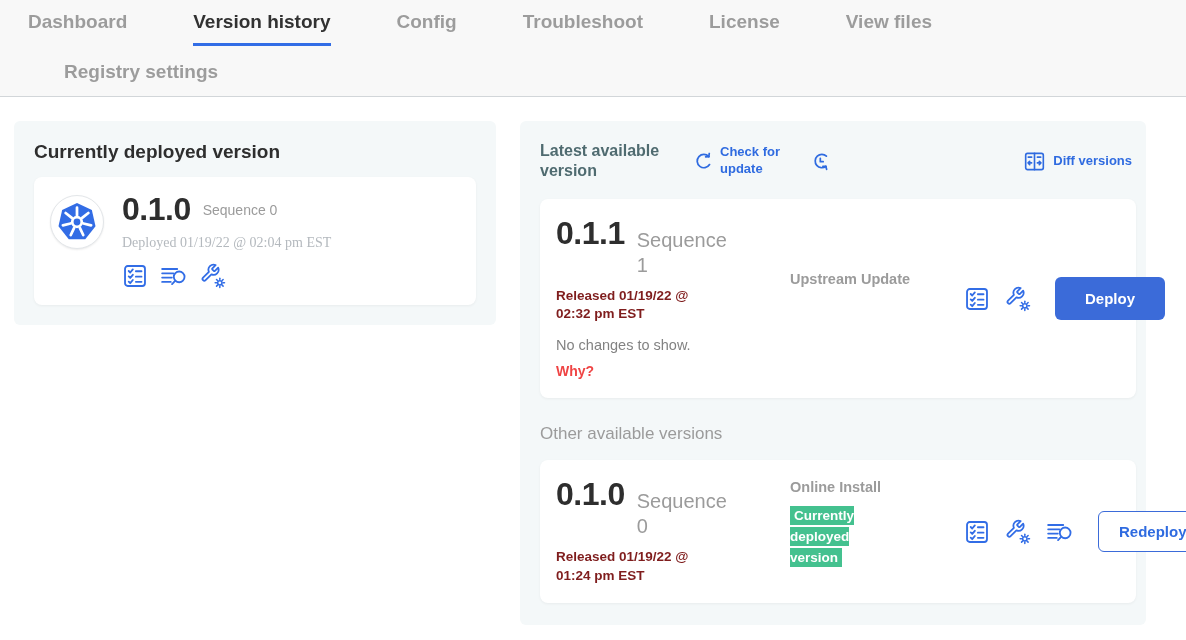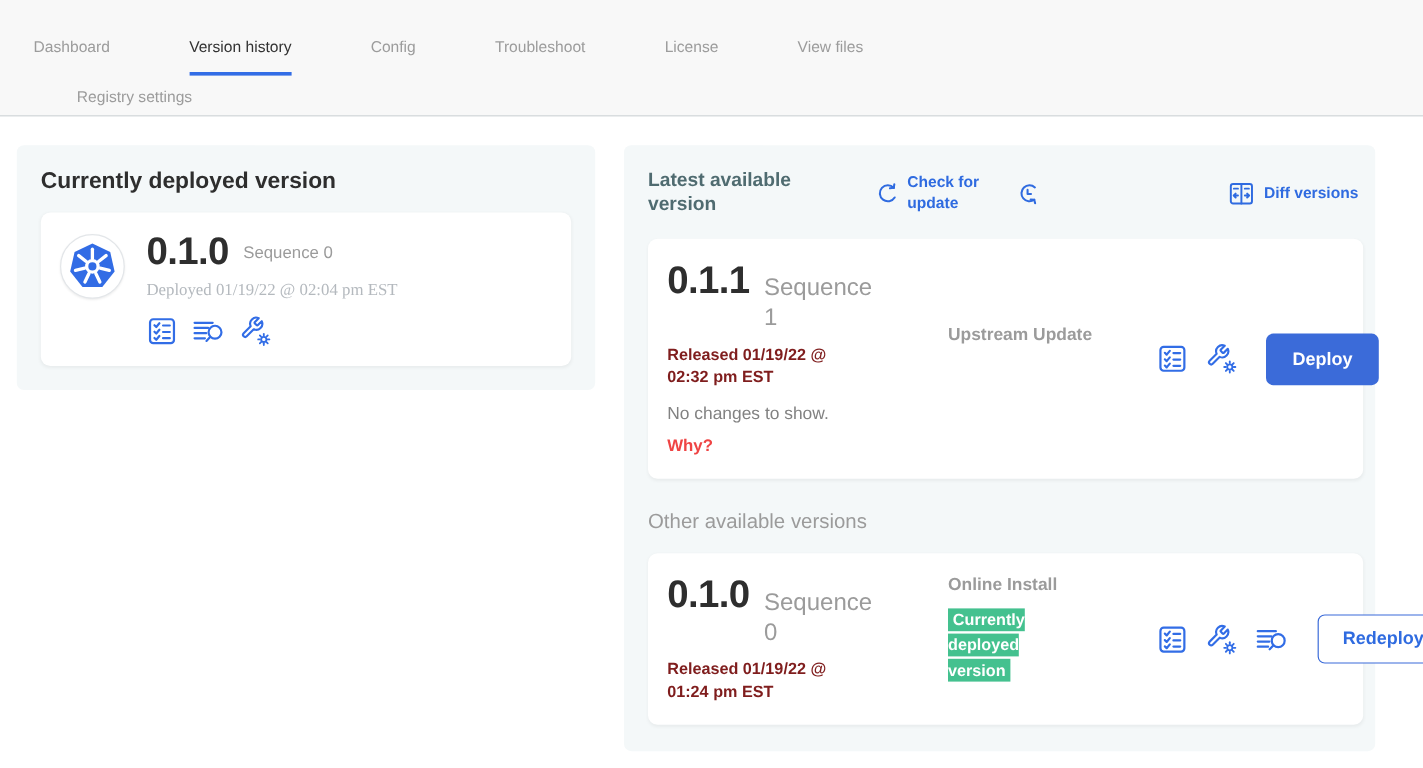--- a/index.html
+++ b/index.html
@@ -7,23 +7,23 @@
   body {
     width: 1186px; height: 640px; overflow: hidden;
     background: #ffffff;
     font-family: "Liberation Sans", sans-serif;
     color: #2f2f2f;
   }
   
   .nav { background: #f8f8f8; border-bottom: 1px solid #d2d6d9; }
   .nav-row1 { display: flex; align-items: flex-start; height: 48px; padding-left: 28px; column-gap: 66px; }
   .tab {
-    font-size: 13px; font-weight: 400; color: #9c9c9c;
+    font-size: 19px; font-weight: 700; color: #9c9c9c;
     height: 46px; line-height: 44px; border-bottom: 3px solid transparent;
-    cursor: pointer; white-space: nowrap; margin-top: 17px;
+    cursor: pointer; white-space: nowrap;
   }
   .tab.active { color: #323232; border-bottom-color: #326de6; }
   .nav-row2 { display: flex; align-items: center; height: 48px; padding-left: 64px; }
   
   .main { display: flex; align-items: flex-start; gap: 24px; padding: 24px 40px 0 14px; }
   .panel { background: #f4f8f9; border-radius: 6px; }
   .left-panel  { width: 482px; padding: 20px; }
   .right-panel { width: 626px; padding: 20px 10px 22px 20px; }
   .panel-heading { font-size: 19px; font-weight: bold; color: #2e2e2e; margin: 0 0 14px 0; }
   
@@ -37,21 +37,21 @@
     border: 1px solid #e3e6e9; box-shadow: 0 1px 2px rgba(0,0,0,0.08);
     display: flex; align-items: center; justify-content: center; flex: 0 0 auto; margin-top: 2px;
   }
   .version-row { display: flex; align-items: center; gap: 12px; }
   .version-num { font-size: 32px; font-weight: bold; color: #2e2e2e; letter-spacing: -0.5px; line-height: 1.05; }
   .seq { font-size: 14px; color: #9b9b9b; }
   .deployed-date { font-size: 14px; color: #b4b9be; margin-top: 8px; font-family: Liberation Serif, serif; }
   .icon-row { display: flex; align-items: center; gap: 12px; margin-top: 12px; }
   .icon-btn { display: inline-flex; cursor: pointer; }
   
-  .rp-header { display: flex; align-items: center; padding-right: 4px; gap: 36px; }
+  .rp-header { display: flex; align-items: center; padding-right: 4px; }
   .rp-title { width: 152px; font-size: 16px; font-weight: bold; color: #4f6b70; line-height: 1.25; flex: 0 0 auto; }
   .rp-actions { display: flex; align-items: center; flex: 1; gap: 30px; }
   .rp-action { display: flex; align-items: center; gap: 7px; cursor: pointer; }
   .rp-action:last-child { margin-left: auto; }
   .rp-action-label { color: #2f6be0; font-weight: bold; font-size: 13px; line-height: 1.3; }
   .rp-action-label span { display: block; }
   
   .version-card { display: flex; align-items: flex-start; margin-top: 18px; padding: 18px 16px; gap: 42px; }
   .col-a { width: 192px; flex: 0 0 auto; }
   .col-a .version-row { align-items: flex-start; }
@@ -64,21 +64,21 @@
   .badge-wrap { width: 76px; margin-top: 9px; }
   .badge {
     background: #44c18f; color: #fff; font-size: 13.5px; font-weight: bold;
     line-height: 1.55; padding: 2px 4px;
   }
   .col-c { margin-left: auto; align-self: center; display: flex; align-items: center; gap: 15px; }
   .btn {
     font-family: inherit; font-size: 15px; font-weight: bold;
     border-radius: 6px; cursor: pointer; margin-left: 9px;
   }
-  .btn-primary { background: #3b6bd9; color: #fff; border: none; padding: 13px 22px; }
+  .btn-primary { background: #3b6bd9; color: #fff; border: none; padding: 13px 30px; }
   .btn-outline { background: #fff; color: #2f6be0; border: 1.5px solid #3b6bd9; padding: 11px 20px; }
   .other-title { font-size: 17px; font-weight: 500; color: #9b9b9b; margin: 26px 0 0 0; }
   svg { display: block; }
 </style>
 </head>
 <body>
 
 <div class="nav">
   <div class="nav-row1">
     <div class="tab">Dashboard</div>

